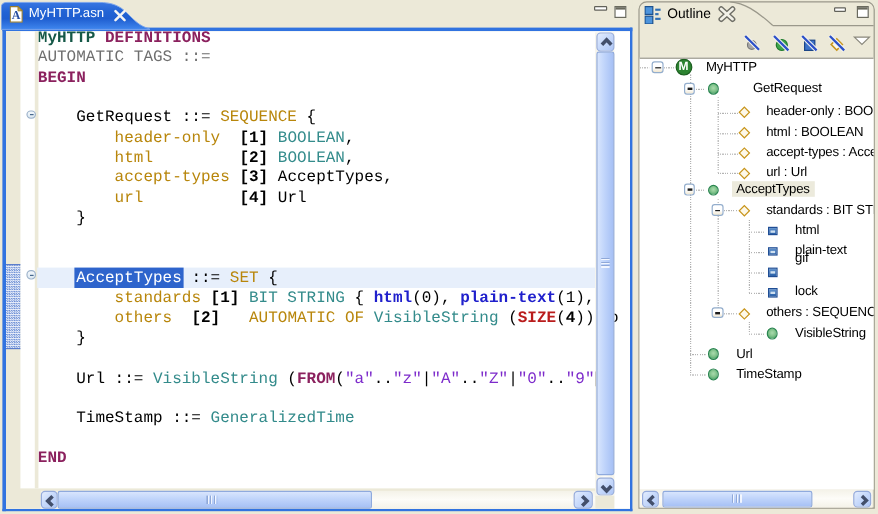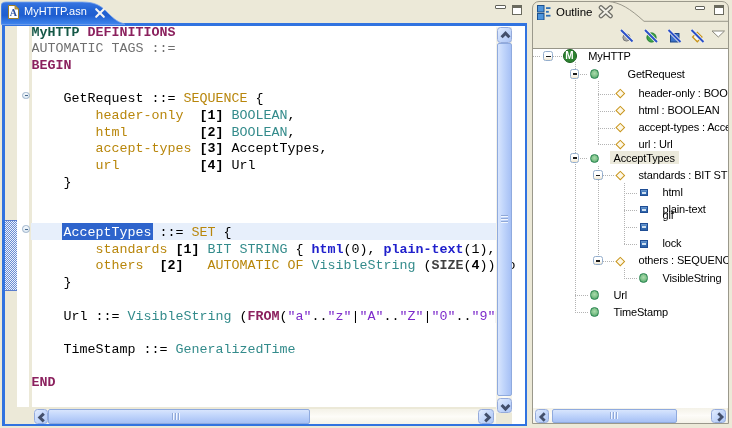--- a/index.html
+++ b/index.html
@@ -16,21 +16,21 @@
 
 #code{left:31.5px;top:24.55px;width:523px;height:388px;overflow:hidden;}
 #code pre{margin:0;font-family:"Liberation Mono",monospace;font-size:13.3333px;line-height:16.7px;color:#000;}
 .kw{color:#8b215e;font-weight:bold;}
 .mod{color:#155847;font-weight:bold;}
 .gray{color:#6f6f6f;}
 .gold{color:#b8860b;}
 .teal{color:#338b8b;}
 .tag{font-weight:bold;}
 .blu{color:#2020cc;font-weight:bold;}
-.grn{color:#404040;font-weight:bold;}
+.grn{color:#b91c1c;font-weight:bold;}
 .str{color:#7d2bcb;}
 .sel{background:#2e64cc;color:#fff;padding:2px 1.5px 0;margin:0 -1.5px;}
 
 .fold{width:7.5px;height:7.5px;border:1px solid #9cb2ca;border-radius:50%;background:linear-gradient(180deg,#f4f8fc,#dce8f2);box-sizing:border-box;}
 .fold:after{content:"";position:absolute;left:1.4px;top:2.4px;width:3px;height:1px;background:#47688c;}
 
 #tabrow{left:0;top:0;width:527px;height:22.5px;background:#ece9d8;}
 #edtab{left:1px;top:1px;}
 #edtab-label{left:24px;top:5px;width:80px;height:15px;color:#fff;font-size:11px;}
 

